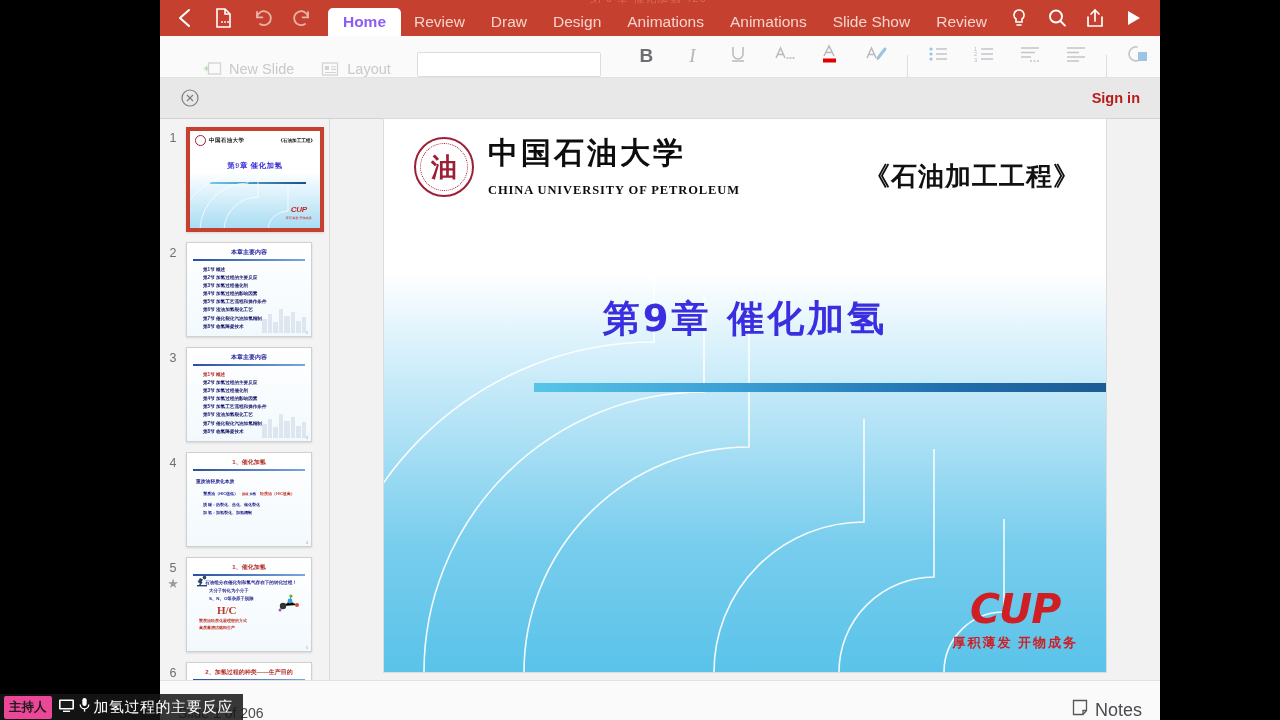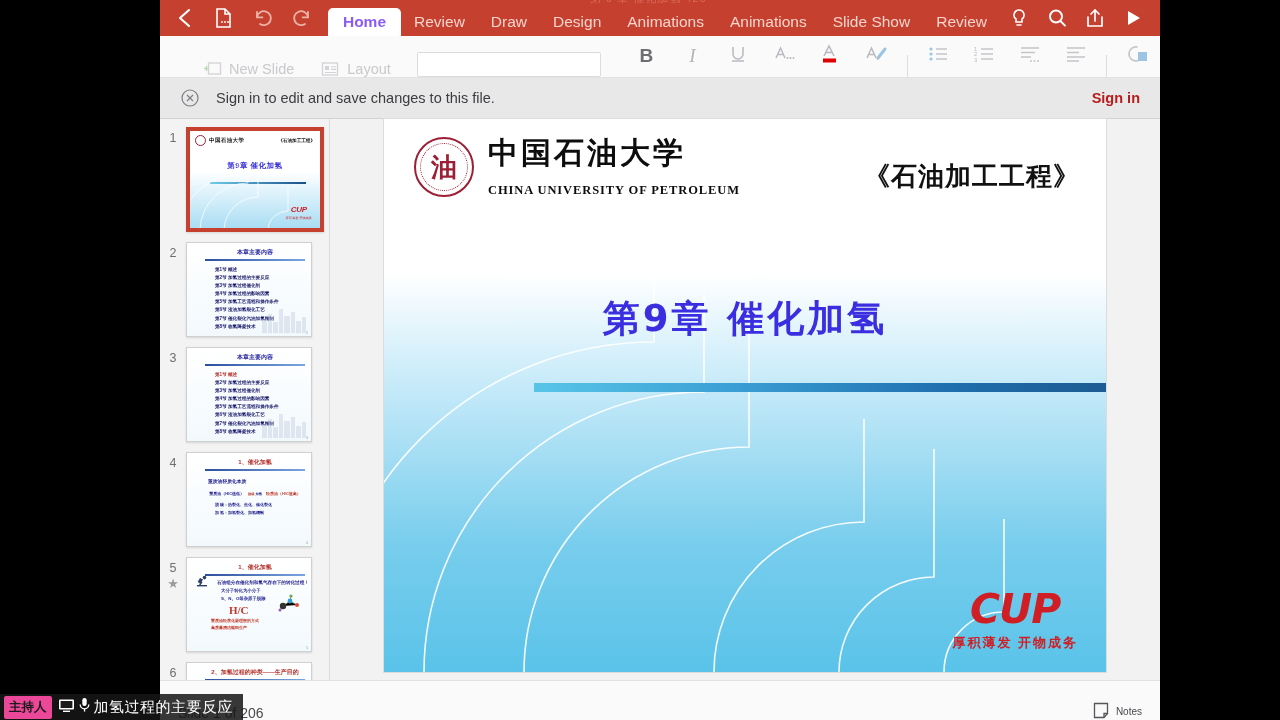--- a/index.html
+++ b/index.html
@@ -134,21 +134,21 @@
     font-weight: bold; margin-top: 15px; letter-spacing: .5px; }
   .mts-bar { height: 2px; margin: 11px 14px 0 20px;
     background: linear-gradient(90deg,#6fcbe8,#1a4f88); }
   .mts-cup { position: absolute; right: 8px; bottom: 8px; text-align: center; }
   .mts-cup b { font-size: 8px; color: #cf2127; font-style: italic; letter-spacing: -.3px; }
   .mts-cup span { display: block; font-size: 3.2px; color: #cf2127; }
   .mts-arcs { position: absolute; inset: 0; overflow: hidden; }
 
   
   .mini-content { position: absolute; inset: 0; background: #fff;
-    background: linear-gradient(180deg,#ffffff 0%,#f2f9fd 100%); padding-left: 12px; }
+    background: linear-gradient(180deg,#ffffff 0%,#f2f9fd 100%); }
   .mc-head { text-align: center; font-size: 6px; color: #23239e;
     font-weight: bold; padding-top: 5px; }
   .mc-head.red { color: #b3312a; }
   .mc-rule { height: 2px; margin: 2px 6px 0 6px;
     background: linear-gradient(90deg,#2d4f9e,#7aa6e0); }
   .mc-list { padding: 6px 6px 0 16px; }
   .mc-li { font-size: 4.6px; color: #1a1a6a; margin-bottom: 3.1px;
     white-space: nowrap; font-weight: bold; }
   .mc-skyline { position: absolute; right: 3px; bottom: 3px;
     width: 48px; height: 30px; opacity: .5; }
@@ -255,21 +255,21 @@
     margin-top: 4px; letter-spacing: 2px;
   }
 
   
   .statusbar {
     height: 41px; background: #fafafa; border-top: 1px solid #e2e2e2;
     display: flex; align-items: flex-end; padding: 0 18px;
   }
   .status-text { font-size: 14px; color: #4a4a4f; }
   .notes-btn { margin-left: auto; display: flex; align-items: center; gap: 7px;
-    font-size: 10px; color: #4a4a4f; }
+    font-size: 18px; color: #4a4a4f; }
 
   
   .share-overlay {
     position: absolute; left: 0; bottom: 0; z-index: 40;
     display: flex; align-items: center;
     background: rgba(22,22,22,.86); height: 26px; padding-right: 10px;
   }
   .host-badge {
     background: #ec4899; color: #1a1a1a; font-size: 12.5px; font-weight: bold;
     padding: 3px 5px; margin: 0 6px 0 4px; border-radius: 2px;
@@ -481,21 +481,20 @@
 
   <div class="banner">
     <div class="banner-close">
       <span>
         <svg width="20" height="20" viewBox="0 0 20 20" fill="none" stroke="#7d7d83" stroke-width="1.2">
             <circle cx="10" cy="10" r="8"></circle>
             <path d="M7 7 L13 13 M13 7 L7 13"></path>
           </svg>
       </span>
     </div>
-    <div class="banner-text">Sign in to edit and save changes to this file.</div>
     <div class="banner-signin">Sign in</div>
   </div>
 
   <div class="body">
 
     <div class="thumbs">
 
       <div class="thumb-row selected">
         <div class="thumb-meta">
           <span class="thumb-num">1</span>

